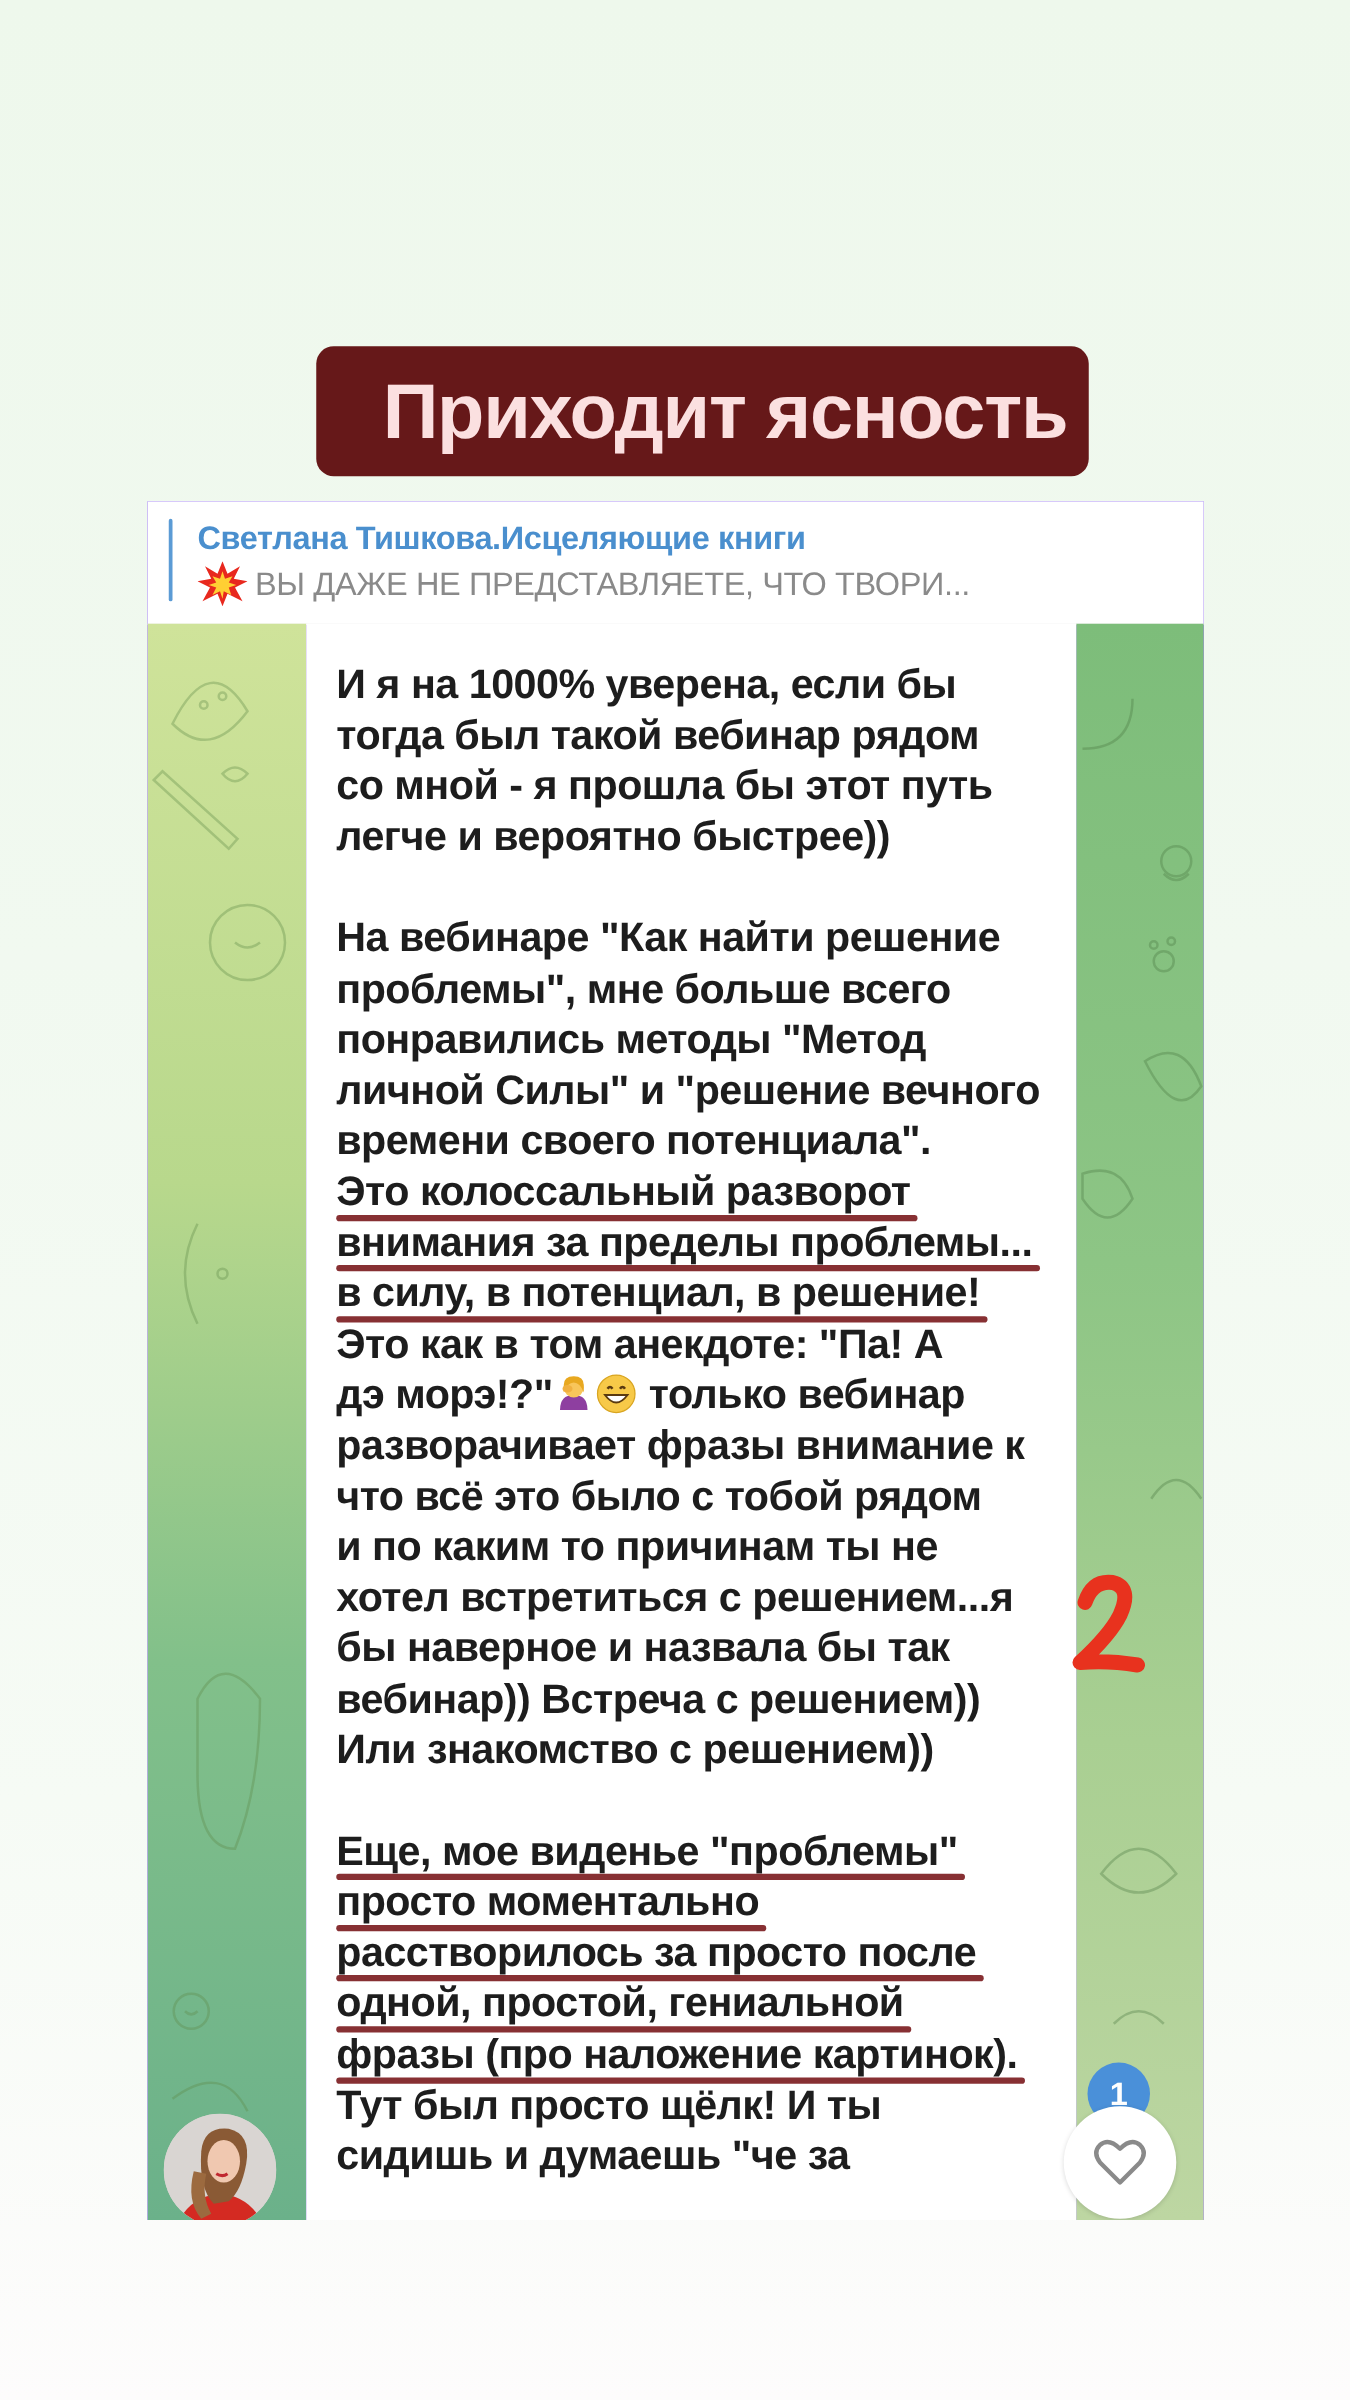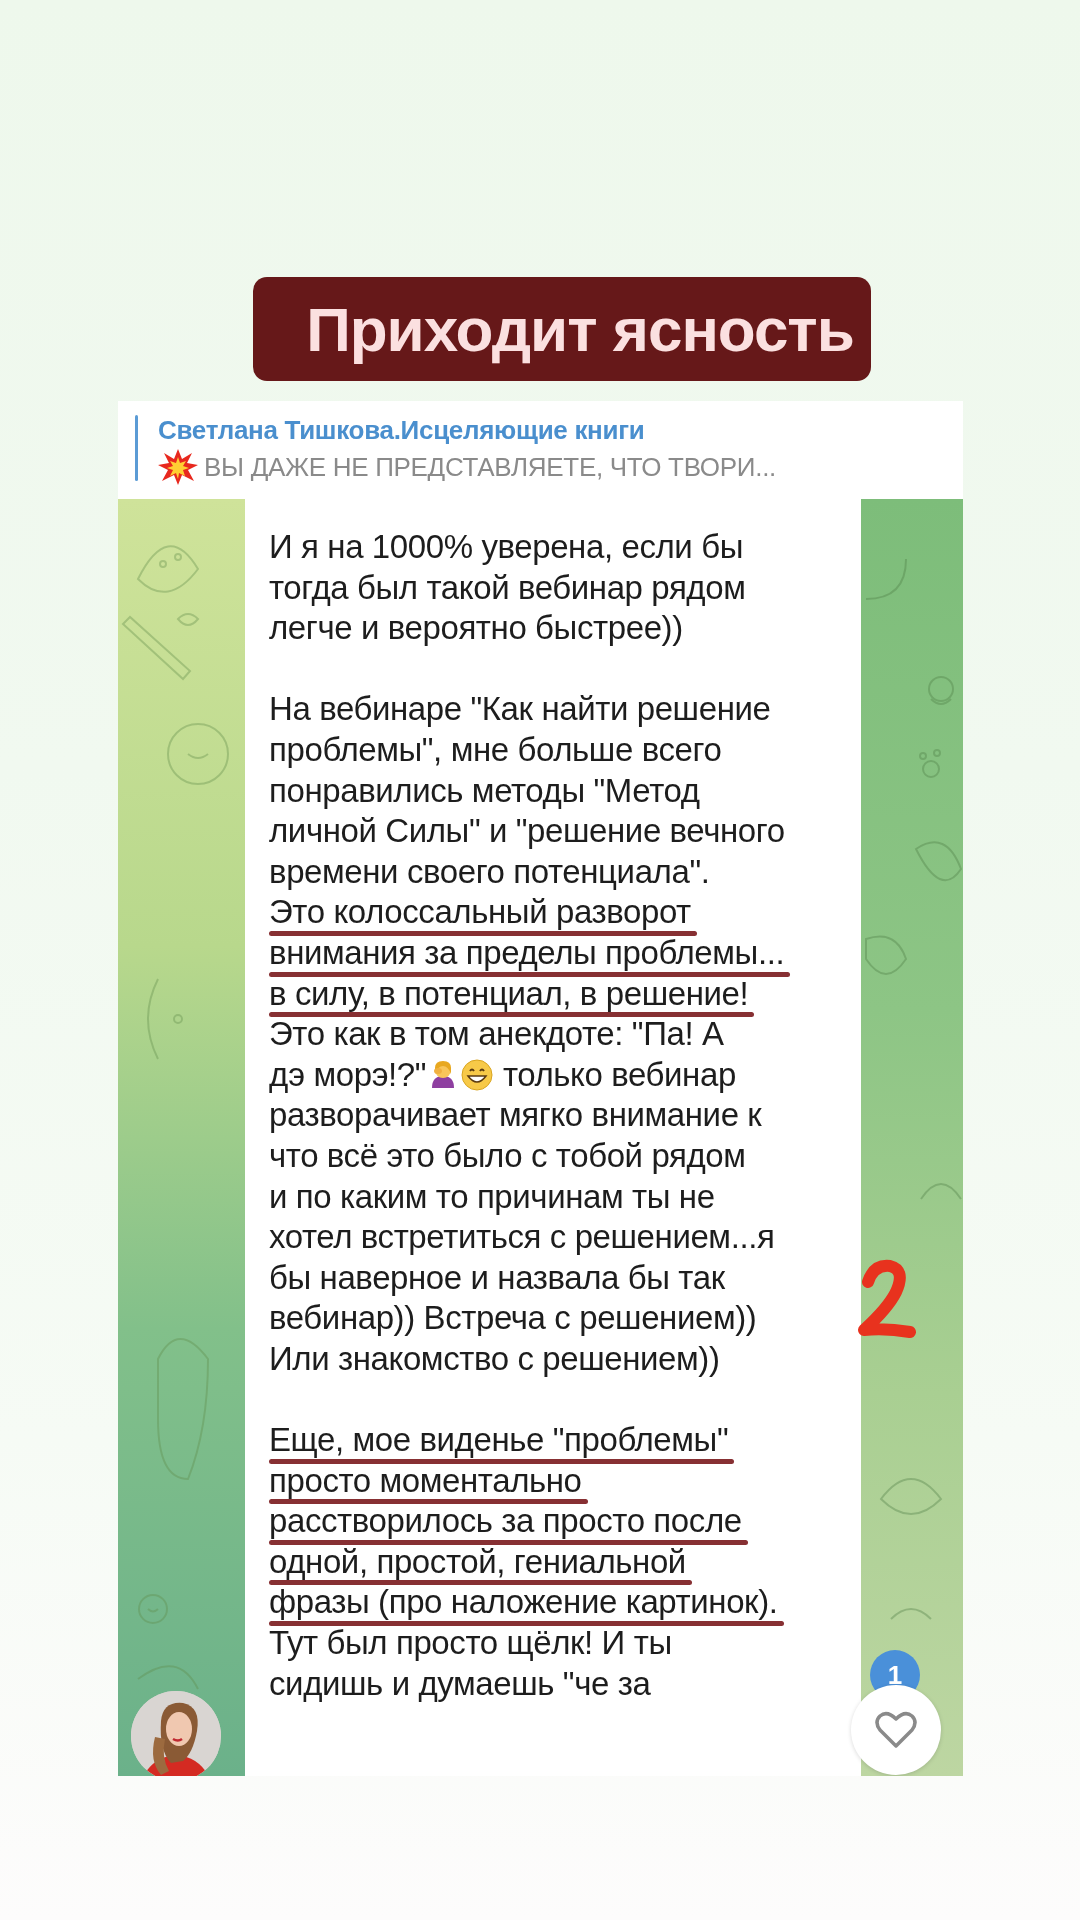--- a/index.html
+++ b/index.html
@@ -45,20 +45,21 @@
       background: linear-gradient(180deg, #7dbd7a 0%, #8dc585 40%, #a9cf92 70%, #bdd6a2 100%);
     }
     .doodle { position:absolute; opacity:0.35; }
     .message {
       position:absolute; left:127px; top:98px; width:616px; height:1277px; background:#fff;
     }
     .msg-text {
       position:absolute; left:24px; top:28px; width:590px;
       font-size:33px; line-height:40.6px; color:#1d1d1d; letter-spacing:-0.4px;
       font-family:"Liberation Sans", sans-serif;
+      font-weight:bold;
     }
     .msg-text .line { white-space:nowrap; height:40.6px; }
     .msg-text .gap { height:40.6px; }
     .msg-text .ul { position:relative; display:inline-block;text-align:center; }
     .msg-text .ul::after {
       content:""; position:absolute; left:0; right:-6px; bottom:-3px; height:5px;
       background:#7a1a1d; border-radius:3px; opacity:0.9;
     }
     .emoji { display:inline-block; width:34px; height:34px; vertical-align:-6px; }
     .avatar {
@@ -129,20 +130,21 @@
       <path d="M60 700 q20 -30 40 0"></path>
       <path d="M20 1000 q30 -40 60 0 q-30 30 -60 0z"></path>
       <path d="M30 1120 q20 -20 40 0"></path>
     </svg>
   </div>
 
   <div class="message">
     <div class="msg-text">
       <div class="line">И я на 1000% уверена, если бы</div>
       <div class="line">тогда был такой вебинар рядом</div>
+      <div class="line">со мной -  я прошла бы этот путь</div>
       <div class="line">легче и вероятно быстрее))</div>
       <div class="gap"></div>
       <div class="line">На вебинаре "Как найти решение</div>
       <div class="line">проблемы", мне больше всего</div>
       <div class="line">понравились методы "Метод</div>
       <div class="line">личной Силы" и "решение вечного</div>
       <div class="line">времени своего потенциала".</div>
       <div class="line"><span class="ul">Это колоссальный разворот</span></div>
       <div class="line"><span class="ul">внимания за пределы проблемы...</span></div>
       <div class="line"><span class="ul">в силу, в потенциал, в решение!</span></div>
@@ -154,21 +156,21 @@
           <path d="M9 10 Q9 3 17 3 Q25 3 25 10 L25 16 Q22 8 17 8 Q12 8 9 16Z" fill="#e8a820"></path>
           <ellipse cx="12" cy="13" rx="4" ry="3" fill="#f0b040"></ellipse>
         </svg><svg class="emoji" viewBox="0 0 34 34">
           <circle cx="17" cy="17" r="15" fill="#f7c948" stroke="#d9a520" stroke-width="1"></circle>
           <path d="M10 13 q2 -3 4 0" stroke="#5a3a10" stroke-width="2" fill="none"></path>
           <path d="M20 13 q2 -3 4 0" stroke="#5a3a10" stroke-width="2" fill="none"></path>
           <path d="M8 18 Q17 30 26 18Z" fill="#fff" stroke="#5a3a10" stroke-width="1.5"></path>
         </svg>
         <span>только вебинар</span>
       </div>
-      <div class="line">разворачивает мягко внимание к</div>
+      <div class="line">разворачивает фразы внимание к</div>
       <div class="line">что всё это было с тобой рядом</div>
       <div class="line">и по каким то причинам ты не</div>
       <div class="line">хотел встретиться с решением...я</div>
       <div class="line">бы наверное и назвала бы так</div>
       <div class="line">вебинар)) Встреча с решением))</div>
       <div class="line">Или знакомство с решением))</div>
       <div class="gap"></div>
       <div class="line"><span class="ul">Еще, мое виденье "проблемы"</span></div>
       <div class="line"><span class="ul">просто моментально</span></div>
       <div class="line"><span class="ul">расстворилось за просто после</span></div>

